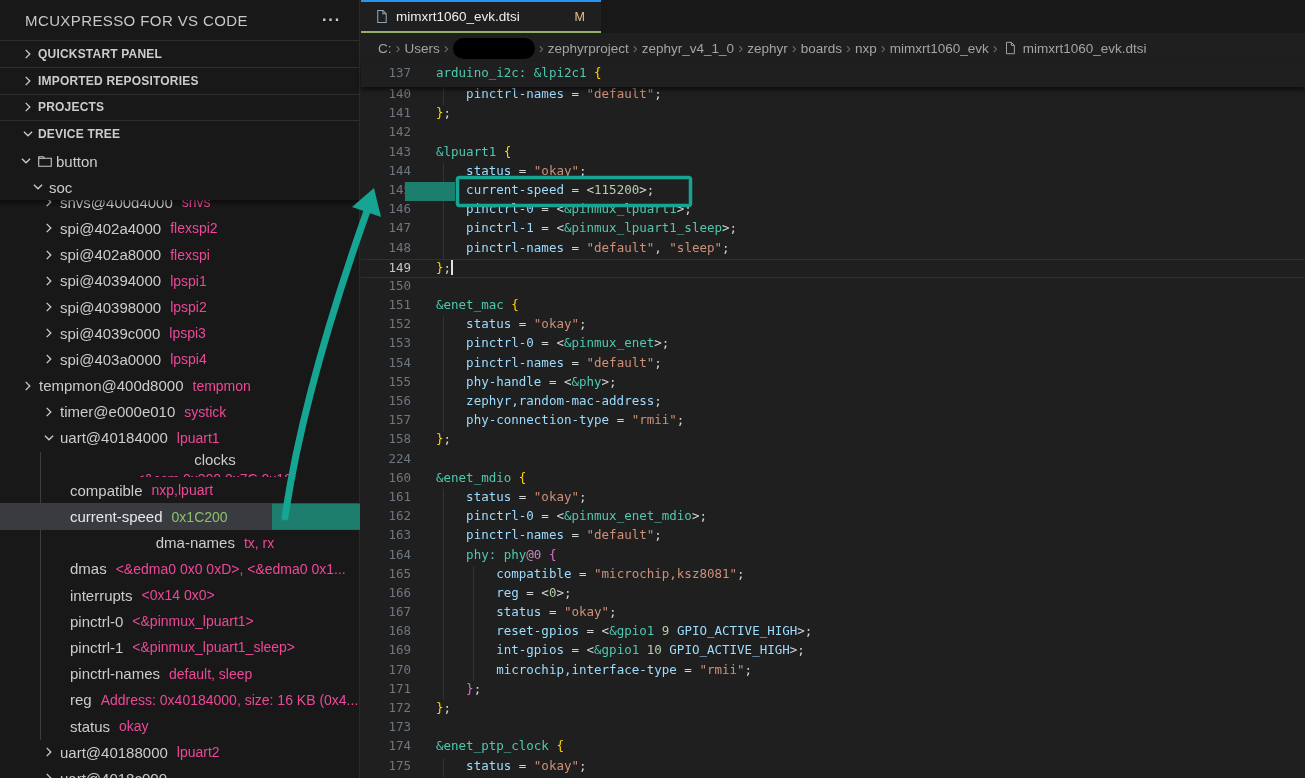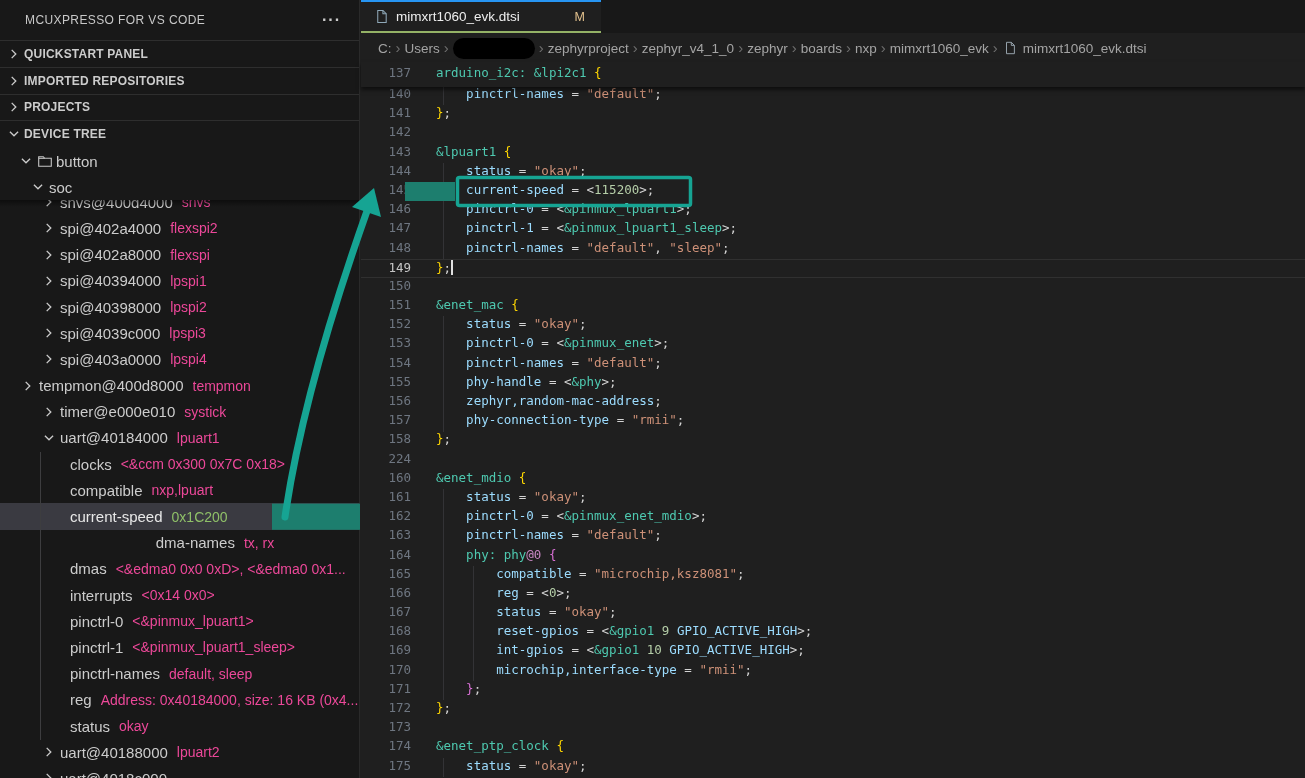--- a/index.html
+++ b/index.html
@@ -4,26 +4,26 @@
 <style>
   * { margin:0; padding:0; box-sizing:border-box; }
   html,body { width:1305px; height:778px; overflow:hidden; background:#1f1f1f;
               font-family:"Liberation Sans", sans-serif; }
   #root { position:relative; width:1305px; height:778px; background:#1f1f1f; }
 
   
   #sidebar { position:absolute; left:0; top:0; width:360px; height:778px;
              background:#181818; border-right:1px solid #2a2a2a; overflow:hidden; }
   #sidebar-header { height:40px; display:flex; align-items:center; padding:0 12px 0 25px; }
-  #sidebar-title { font-size:12px; color:#c8c8c8; letter-spacing:.4px; flex:1;
+  #sidebar-title { font-size:15px; color:#c8c8c8; letter-spacing:.4px; flex:1;
                    white-space:nowrap; overflow:hidden; }
   #sidebar-menu { color:#cccccc; font-size:16px; font-weight:bold; cursor:pointer;
                   letter-spacing:1px; padding:0 6px; }
   .section-row { height:26.75px; display:flex; align-items:center; gap:2px;
-                 padding-left:6px; border-top:1px solid #2e2e2e; cursor:pointer; }
+                 padding-left:20px; border-top:1px solid #2e2e2e; cursor:pointer; }
   .section-row .label { font-size:12px; font-weight:bold; color:#cccccc; letter-spacing:.2px; }
   .chev { width:16px; height:16px; flex:none; display:flex; align-items:center; justify-content:center; }
 
   #tree { position:absolute; left:0; top:148px; width:360px; height:630px; overflow:hidden; }
   .tree-row { height:26.2px; display:flex; align-items:center; gap:3px; width:360px;
               cursor:pointer; position:relative; }
   .tree-row .name { font-size:15px; color:#cccccc; white-space:nowrap; }
   .tree-row .desc { font-size:14px; color:#ec4899; white-space:nowrap; overflow:hidden;
                     text-overflow:ellipsis; margin-left:6px; }
   .tree-row.selected { background:var(--c-selectionBg); }
@@ -227,21 +227,21 @@
         </div>
         <div class="tree-row" style="padding-left: 41px;">
           <span class="chev">
             <svg width="16" height="16" viewBox="0 0 16 16">
               <path d="M3.9 5.7 8 9.8l4.1-4.1" fill="none" stroke="#cccccc" stroke-width="1.3"></path>
             </svg>
           </span>
           <span class="name">uart@40184000</span>
           <span class="desc">lpuart1</span>
         </div>
-        <div class="tree-row" style="padding-left: 70px;">
+        <div class="tree-row" style="padding-left: 70px; flex-direction: column;">
           <span class="name">clocks</span>
           <span class="desc">&lt;&amp;ccm 0x300 0x7C 0x18&gt;</span>
         </div>
         <div class="tree-row" style="padding-left: 70px;">
           <span class="name">compatible</span>
           <span class="desc">nxp,lpuart</span>
         </div>
         <div class="tree-row selected" style="padding-left: 70px;">
           <span class="name">current-speed</span>
           <span class="desc green">0x1C200</span>

